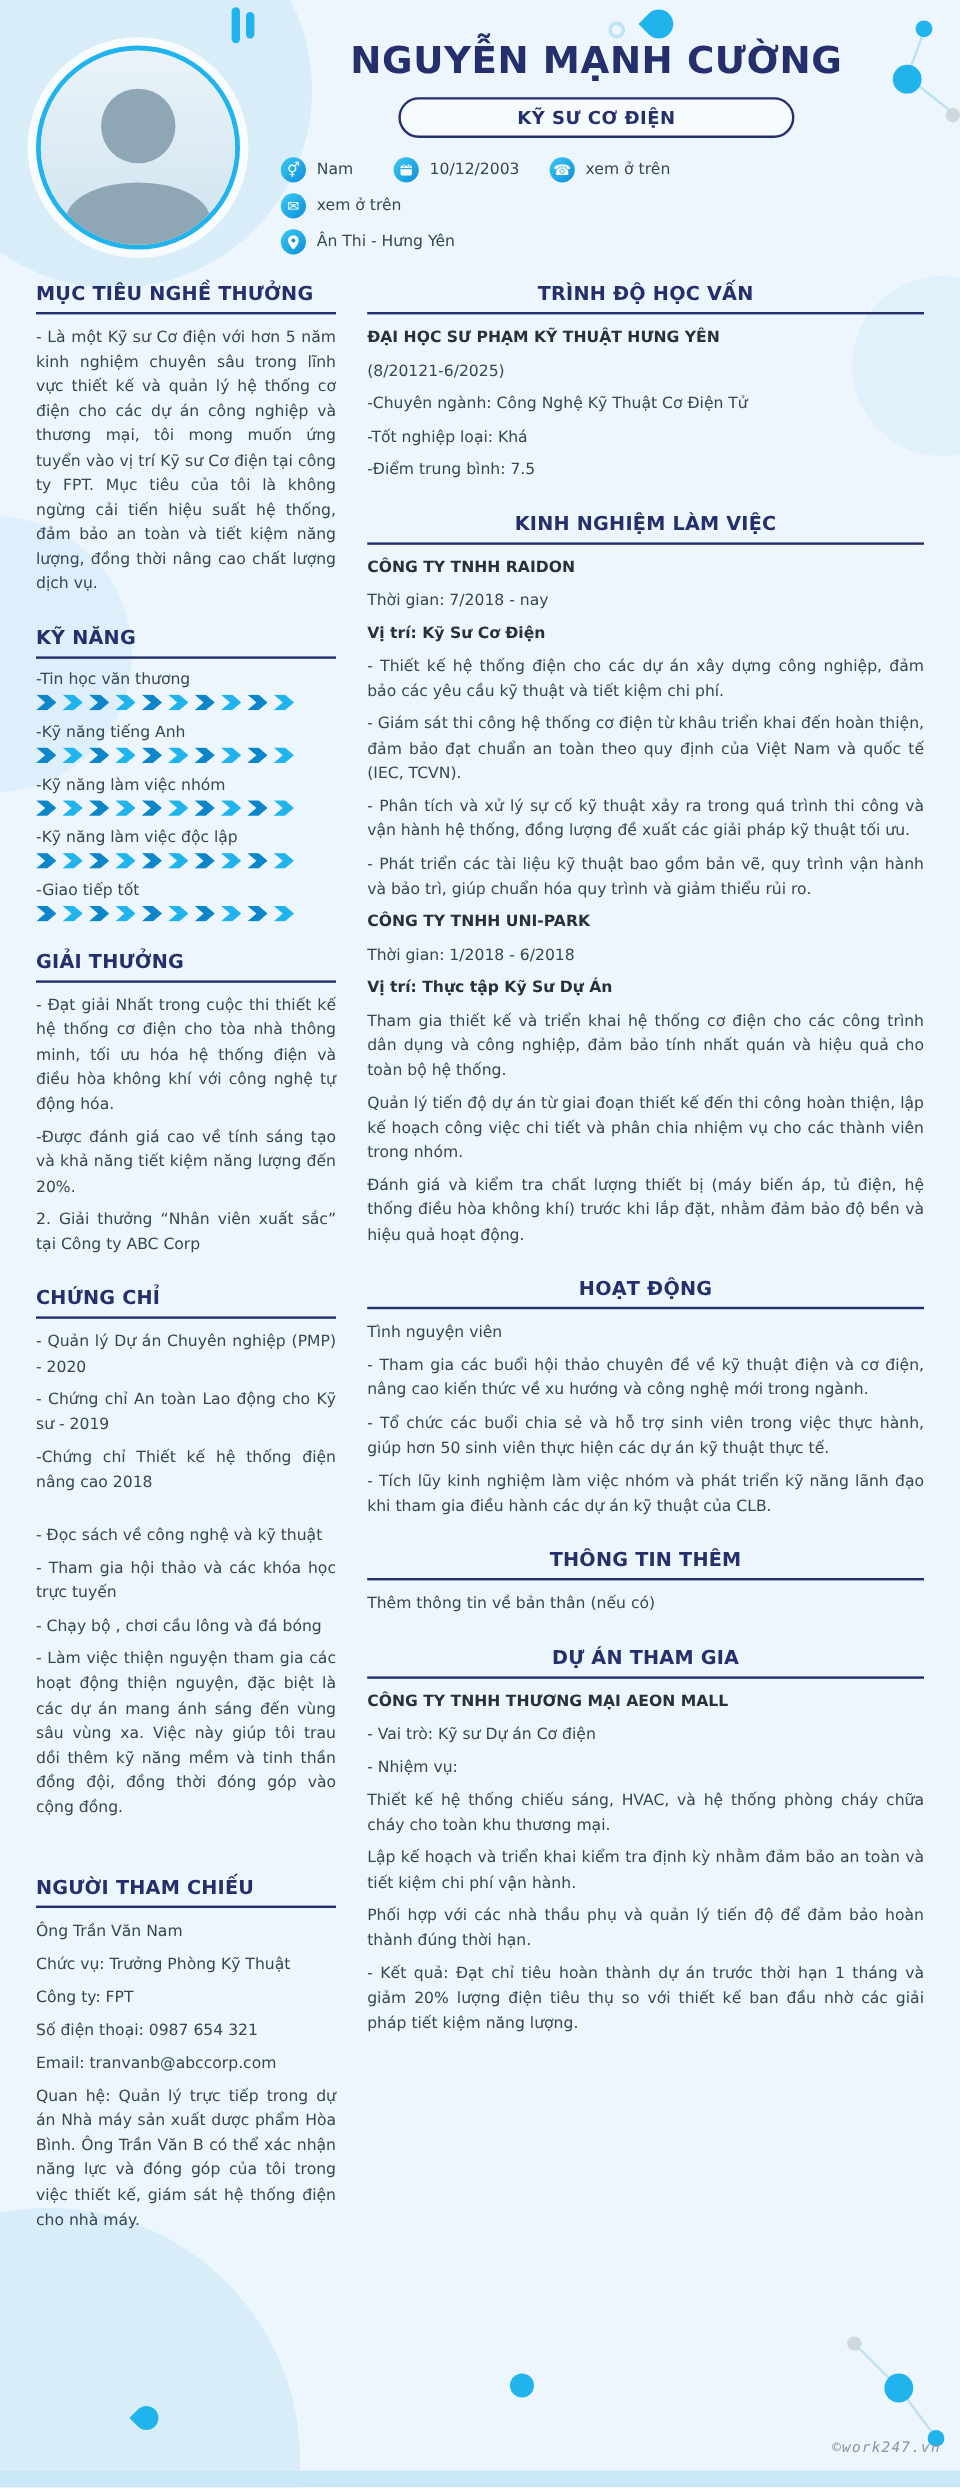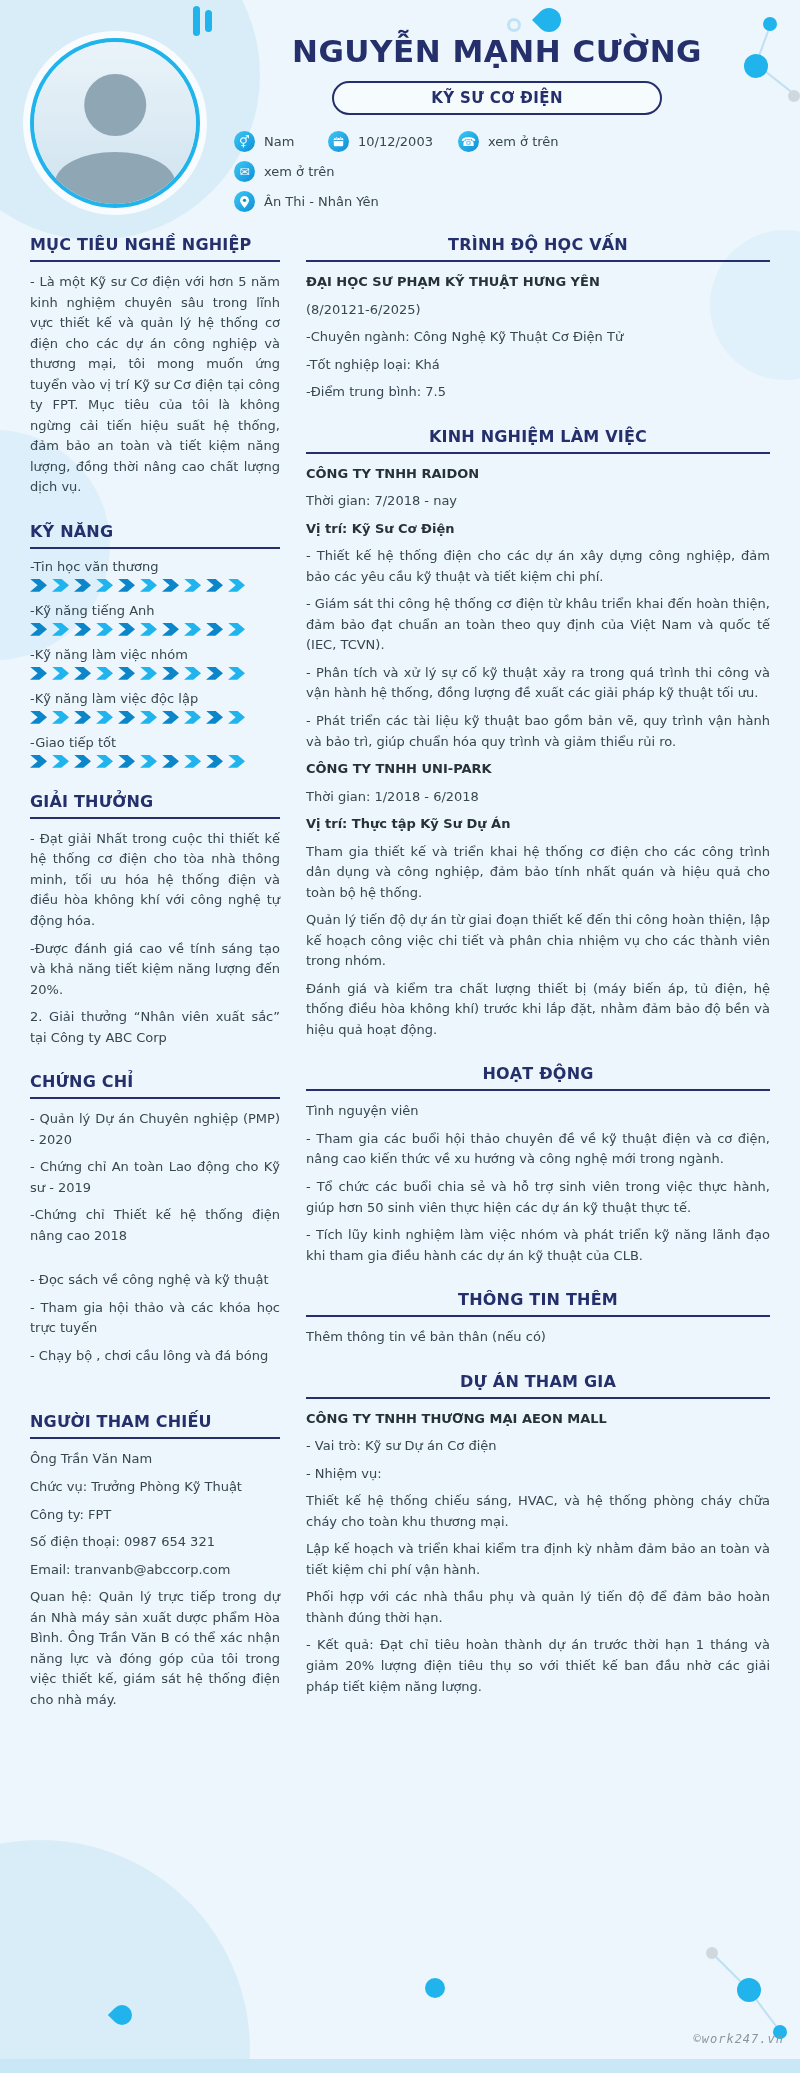--- a/index.html
+++ b/index.html
@@ -143,33 +143,33 @@
           </div>
         </div>
         <div class="c-row">
           <div class="c-item">
             <span class="c-icon">
               <svg viewBox="0 0 12 16" width="9" height="12">
                   <path d="M6 0C2.7 0 0 2.6 0 5.8 0 10 6 16 6 16s6-6 6-10.2C12 2.6 9.3 0 6 0z" fill="#fff"></path>
                   <circle cx="6" cy="5.8" r="2.2" fill="#0b8fd8"></circle>
                 </svg>
             </span>
-            <span class="c-text">Ân Thi - Nhân Yên</span>
+            <span class="c-text">Ân Thi - Hưng Yên</span>
           </div>
         </div>
       </div>
     </div>
   </header>
 
   <main class="columns">
 
     <aside class="col-left">
 
       <section class="sec">
-        <h2 class="sec-h">MỤC TIÊU NGHỀ NGHIỆP</h2>
+        <h2 class="sec-h">MỤC TIÊU NGHỀ THƯỞNG</h2>
         <p class="body just">- Là một Kỹ sư Cơ điện với hơn 5 năm kinh nghiệm chuyên sâu trong lĩnh vực thiết kế và quản lý hệ thống cơ điện cho các dự án công nghiệp và thương mại, tôi mong muốn ứng tuyển vào vị trí Kỹ sư Cơ điện tại công ty FPT. Mục tiêu của tôi là không ngừng cải tiến hiệu suất hệ thống, đảm bảo an toàn và tiết kiệm năng lượng, đồng thời nâng cao chất lượng dịch vụ.</p>
       </section>
 
       <section class="sec">
         <h2 class="sec-h">KỸ NĂNG</h2>
         <div class="skill">
           <div class="skill-label">-Tin học văn thương</div>
           <div class="arrows">
               <span class="chev"></span>
               <span class="chev"></span>
@@ -256,20 +256,21 @@
         <h2 class="sec-h">CHỨNG CHỈ</h2>
         <p class="body just">- Quản lý Dự án Chuyên nghiệp (PMP) - 2020</p>
         <p class="body just">- Chứng chỉ An toàn Lao động cho Kỹ sư - 2019</p>
         <p class="body just">-Chứng chỉ Thiết kế hệ thống điện nâng cao 2018</p>
       </section>
 
       <section class="sec">
         <p class="body just">- Đọc sách về công nghệ và kỹ thuật</p>
         <p class="body just">- Tham gia hội thảo và các khóa học trực tuyến</p>
         <p class="body just">- Chạy bộ , chơi cầu lông và đá bóng</p>
+        <p class="body just">- Làm việc thiện nguyện tham gia các hoạt động thiện nguyện, đặc biệt là các dự án mang ánh sáng đến vùng sâu vùng xa. Việc này giúp tôi trau dồi thêm kỹ năng mềm và tinh thần đồng đội, đồng thời đóng góp vào cộng đồng.</p>
       </section>
 
       <section class="sec ref-gap">
         <h2 class="sec-h">NGƯỜI THAM CHIẾU</h2>
         <p class="body">Ông Trần Văn Nam</p>
         <p class="body">Chức vụ: Trưởng Phòng Kỹ Thuật</p>
         <p class="body">Công ty: FPT</p>
         <p class="body">Số điện thoại: 0987 654 321</p>
         <p class="body">Email: tranvanb@abccorp.com</p>
         <p class="body just">Quan hệ: Quản lý trực tiếp trong dự án Nhà máy sản xuất dược phẩm Hòa Bình. Ông Trần Văn B có thể xác nhận năng lực và đóng góp của tôi trong việc thiết kế, giám sát hệ thống điện cho nhà máy.</p>

